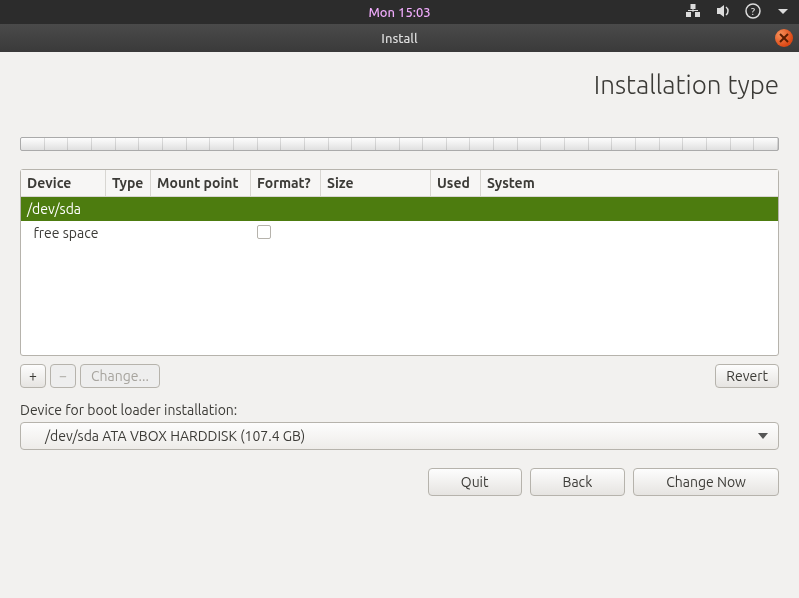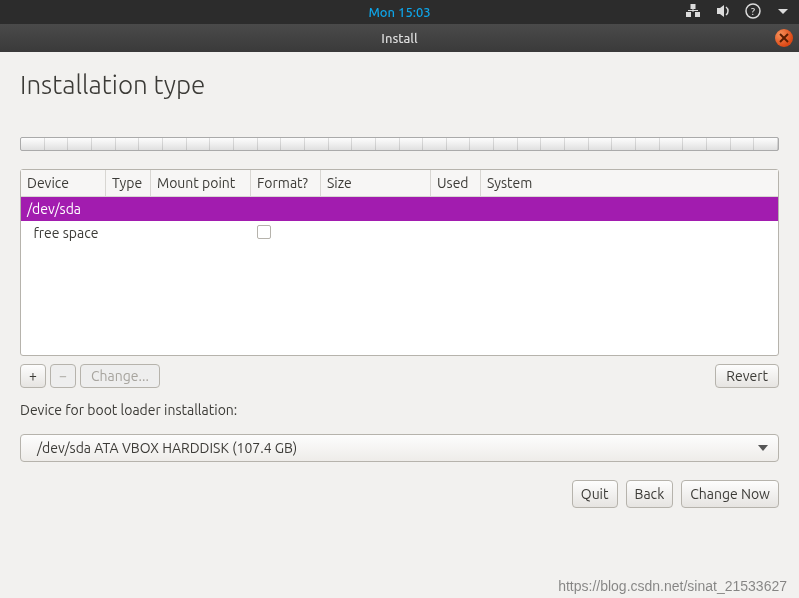--- a/index.html
+++ b/index.html
@@ -1,49 +1,49 @@
 <!DOCTYPE html>
 <html><head>
 <meta charset="utf-8">
 <style>
 * { box-sizing: border-box; margin: 0; padding: 0; font-family: "Ubuntu", "Segoe UI", sans-serif; }
 body { width: 799px; height: 598px; overflow: hidden; background: #2c001e; }
-.topbar { height: 24px; background: #2c2c2c; color: #0ea5e9; display: flex; align-items: center; font-size: 13px; font-weight: 500; position: relative; }
+.topbar { height: 24px; background: #2c2c2c; color: #f0abfc; display: flex; align-items: center; font-size: 13px; font-weight: 500; position: relative; }
 .topbar .time { position: absolute; left: 50%; transform: translateX(-50%); }
 .topbar .icons { position: absolute; right: 8px; display: flex; gap: 14px; align-items: center; }
 .topbar .icons svg { width: 16px; height: 16px; fill: #dcdcdc; }
 .titlebar { height: 28px; background: linear-gradient(#4a4a4a,#3a3a3a); color: #ddd; display: flex; align-items: center; font-size: 13px; font-weight: 500; position: relative; }
 .titlebar .title { position: absolute; left: 50%; transform: translateX(-50%); }
 .titlebar .close { position: absolute; right: 6px; width: 18px; height: 18px; border-radius: 50%; background: radial-gradient(circle at 30% 30%, #f7915a, #dd4814 70%); display: flex; align-items: center; justify-content: center; }
 .titlebar .close svg { width: 10px; height: 10px; stroke: #5a1d00; stroke-width: 2; }
 .window { background: #f2f1ef; height: calc(598px - 24px - 28px); padding: 18px 20px 14px 20px; position: relative; display: flex; flex-direction: column; }
-h1 { font-size: 26px; font-weight: 300; color: #3c3b37; margin-bottom: 38px; }
+h1 { font-size: 26px; font-weight: 300; color: #3c3b37; margin-bottom: 38px; text-align: right; }
 .slider-strip { height: 14px; background: linear-gradient(#fdfdfd,#e0e0e0); border: 1px solid #aaa; border-radius: 2px; margin-bottom: 18px; position: relative; overflow: hidden; }
 .slider-strip .ticks { position:absolute; inset:0; display:flex; }
 .slider-strip .ticks span { flex:1; border-right:1px solid rgba(0,0,0,.12); }
 .table-wrap { border: 1px solid #b6b3ac; border-radius: 3px; background: #fff; }
 .thead, .trow { display: grid; grid-template-columns: 85px 45px 100px 70px 110px 50px 1fr; font-size: 14px; }
 .thead { background: #f7f6f5; border-bottom: 1px solid #d8d6d2; }
-.thead .th { padding: 5px 6px; border-right: 1px solid #d8d6d2; color: #3c3b37; font-weight: 400; }
+.thead .th { padding: 5px 6px; border-right: 1px solid #d8d6d2; color: #3c3b37; font-weight: 700; }
 .thead .th:last-child { border-right: none; }
 .trow .td { padding: 4px 6px; color: #3c3b37; }
-.trow.selected { background: #a21caf; color: #fff; gap: 44px; }
+.trow.selected { background: #4d7c0f; color: #fff; gap: 44px; }
 .trow.selected .td { color: #fff; }
 .check { display:inline-block; width:14px; height:14px; border:1px solid #b6b3ac; background:#fff; border-radius:2px; }
 .table-body { height: 158px; overflow: hidden; }
 .btnrow { display: flex; align-items: center; gap: 4px; margin-top: 8px; }
 .btn { font-size: 14px; color: #3c3b37; background: linear-gradient(#fdfdfd,#e6e4e1); border: 1px solid #b6b3ac; border-radius: 4px; padding: 3px 10px; cursor: pointer; }
 .btn.sq { padding: 3px 7px; min-width:26px; text-align:center; }
 .btn.disabled { color:#a7a49e; background:#eee; }
 .spacer { flex: 1; }
-.label { font-size: 14px; color: #3c3b37; margin-top: 14px; margin-bottom: 16px; }
-.select { border: 1px solid #b6b3ac; border-radius: 4px; background: linear-gradient(#fdfdfd,#eeece9); padding: 5px 32px 5px 16px; font-size: 14px; color: #3c3b37; position: relative; cursor:pointer; }
+.label { font-size: 14px; color: #3c3b37; margin-top: 14px; margin-bottom: 4px; }
+.select { border: 1px solid #b6b3ac; border-radius: 4px; background: linear-gradient(#fdfdfd,#eeece9); padding: 5px 32px 5px 24px; font-size: 14px; color: #3c3b37; position: relative; cursor:pointer; }
 .select::after { content:""; position:absolute; right:10px; top:50%; transform:translateY(-50%); border-left:5px solid transparent; border-right:5px solid transparent; border-top:6px solid #555; }
 .footer { display: flex; justify-content: flex-end; gap: 8px; margin-top: 18px; }
-.footer .btn { padding: 5px 8px; }
+.footer .btn { padding: 5px 32px; }
 .watermark { position: absolute; bottom: 4px; right: 12px; color: rgba(0,0,0,.45); font-size: 14px; font-family: sans-serif; }
 </style>
 </head>
 <body>
 
 <div class="topbar">
   <span class="time">Mon 15:03</span>
   <div class="icons">
     <span><svg viewBox="0 0 16 16">
           <rect x="1" y="9" width="5" height="5"></rect>
@@ -157,14 +157,13 @@
 
   <div class="label">Device for boot loader installation:</div>
   <div class="select">/dev/sda  ATA VBOX HARDDISK (107.4 GB)</div>
 
   <div class="footer">
     <button class="btn">Quit</button>
     <button class="btn">Back</button>
     <button class="btn">Change Now</button>
   </div>
 
-  <div class="watermark">https://blog.csdn.net/sinat_21533627</div>
 </div>
 
 </body></html>

